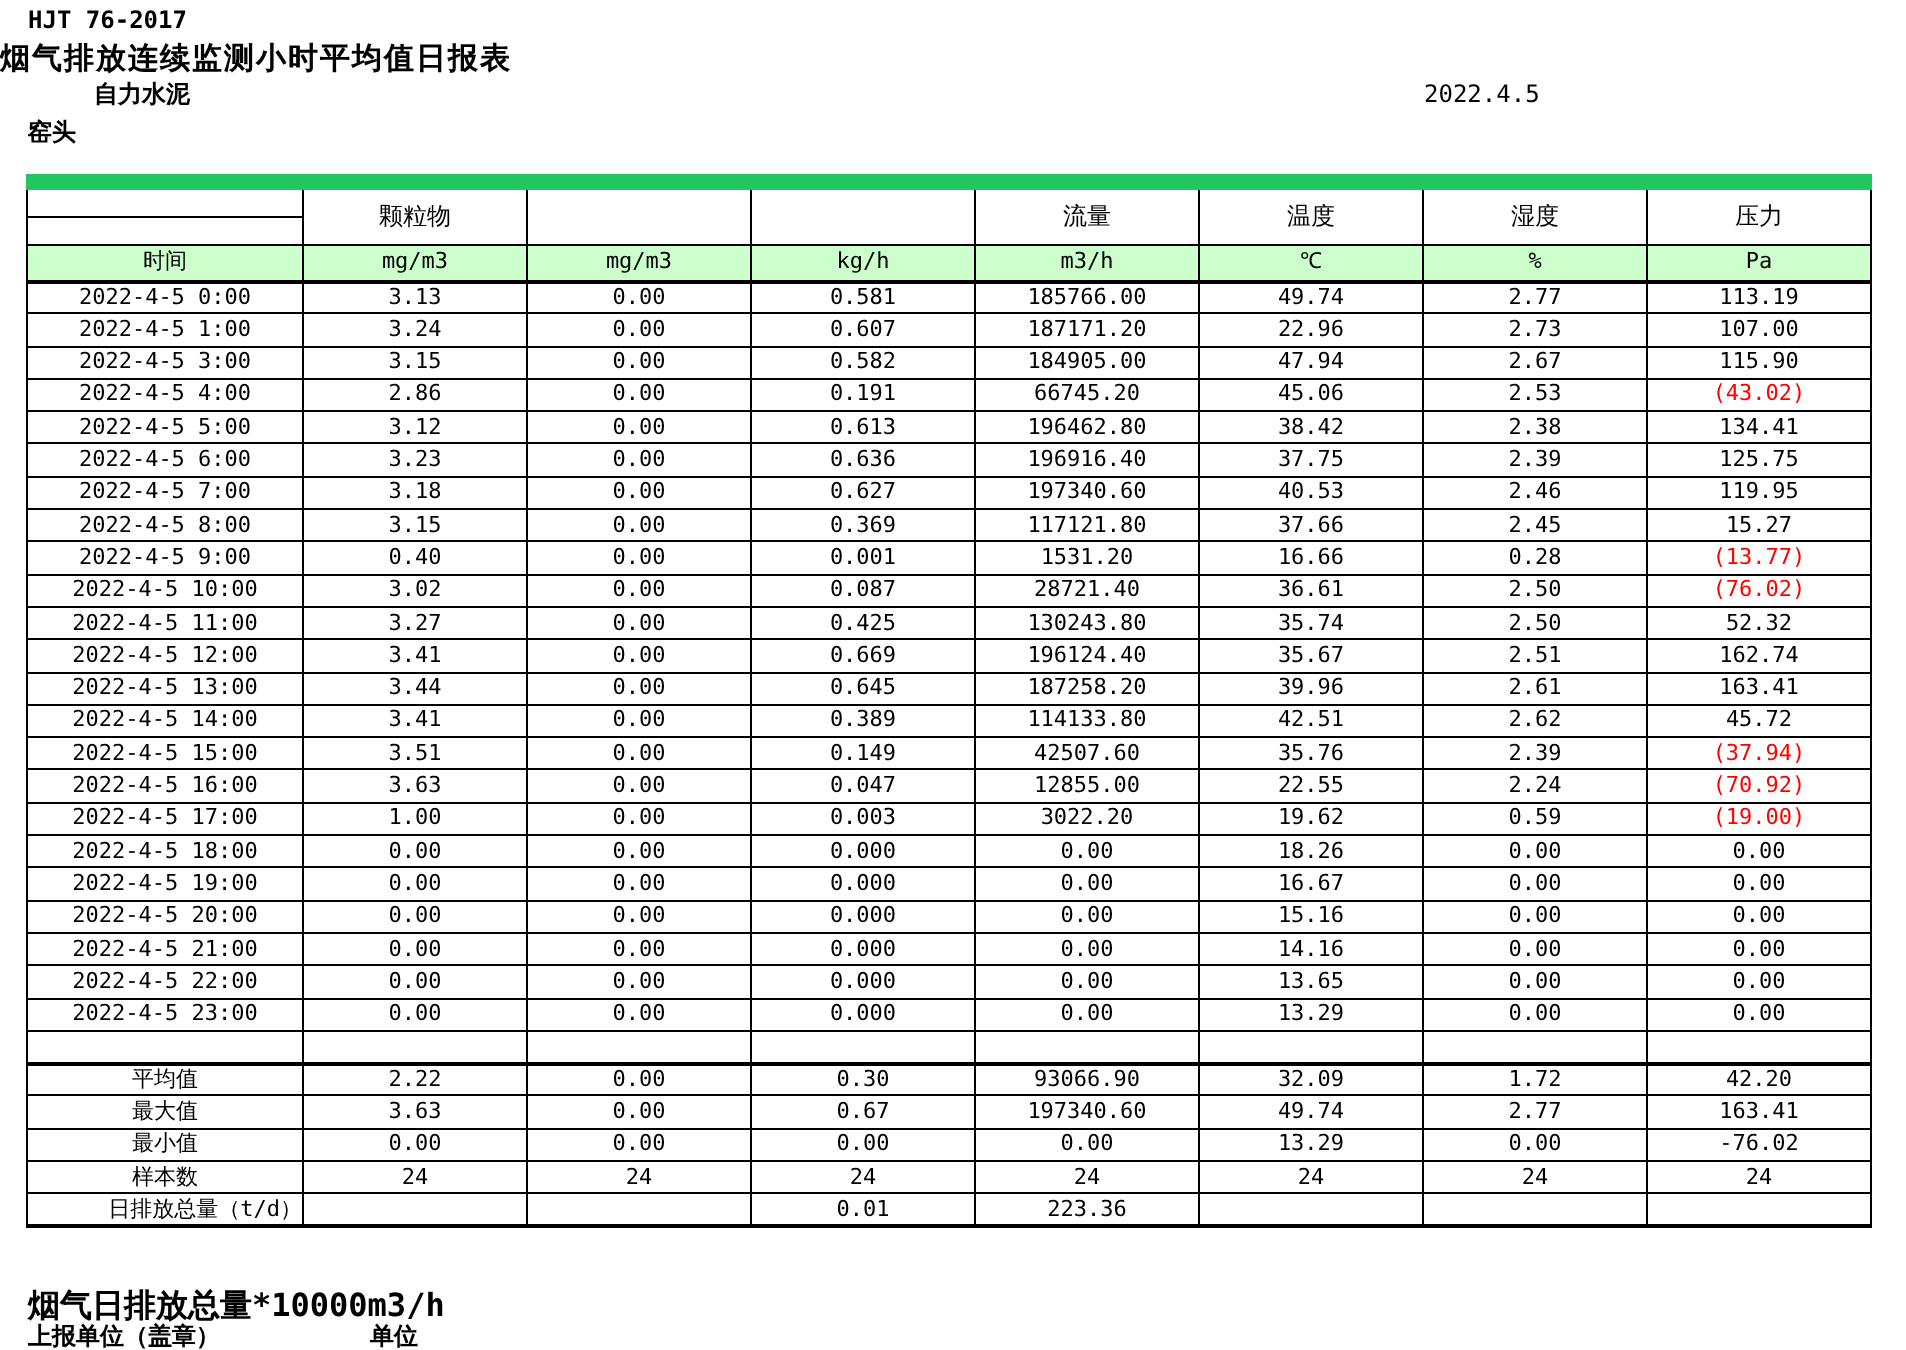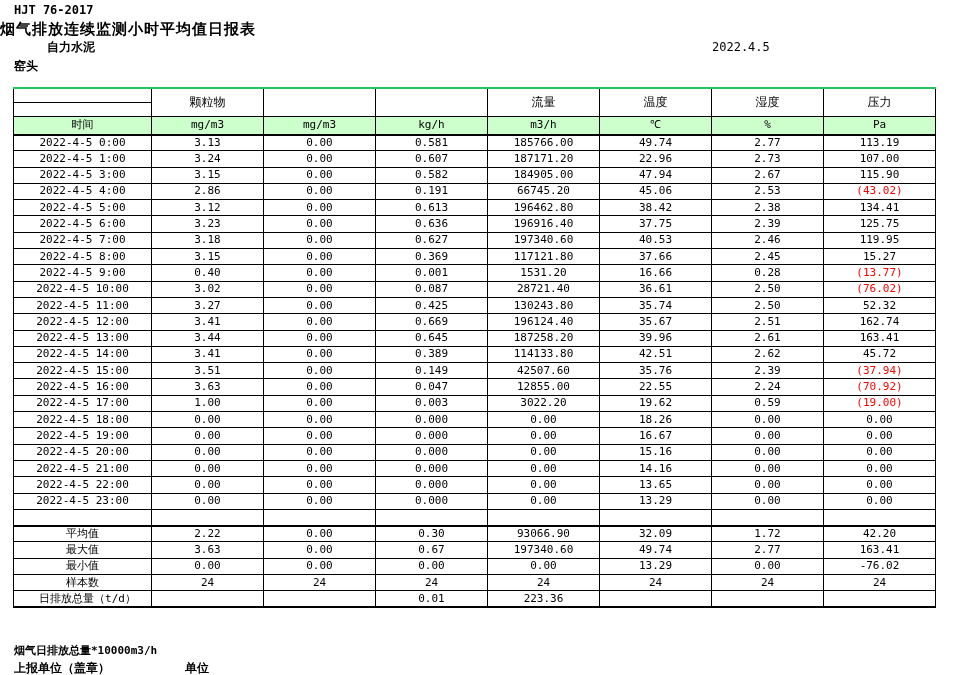--- a/index.html
+++ b/index.html
@@ -18,37 +18,37 @@
   .location{left:14px;top:58px;font-size:12px;font-weight:bold;}
 
   .tbl-wrap{position:absolute;left:13px;top:87px;}
   table{border-collapse:collapse;table-layout:fixed;width:922px;}
   td{border:1px solid #000;padding:0;font-size:11px;line-height:1.1;text-align:center;
      overflow:hidden;white-space:nowrap;}
   col.c-time{width:138px;}
   col.c-val{width:112px;}
 
   tr.grp-row{height:27px;}
-  tr.grp-row td{border-top:2px solid #22c55e;font-size:12px;}
+  tr.grp-row td{border-top:8px solid #22c55e;font-size:12px;}
   td.time-split{padding:0;border-top:2px solid #000;}
   td.time-split .half{height:13px;}
   td.time-split .half.top{border-bottom:1px solid #000;}
 
   tr.unit-row{height:18px;}
   tr.unit-row td{background:var(--green,#ccffcc);border-bottom:2px solid #000;font-size:11px;}
 
   tr.h-data{height:16.3px;}
   tr.spacer-row{height:16.3px;}
   tr.spacer-row td{border-bottom:2px solid #000;}
   tr.sum-row{height:16.3px;}
   tr.sum-last td{border-bottom:2px solid #000;}
   td.neg{color:var(--red,#ff0000);}
-  td.lbl-left{text-align:center;padding-left:10px;}
-
-  .foot-note{left:14px;top:643px;font-size:11px;font-weight:bold;}
+  td.lbl-left{text-align:right;padding-left:10px;}
+
+  .foot-note{left:14px;top:643px;font-size:16px;font-weight:bold;}
   .foot-report{left:14px;top:660px;font-size:12px;font-weight:bold;}
   .foot-unit{left:185px;top:660px;font-size:12px;font-weight:bold;}
 </style>
 </head>
 <body>
 
 <div class="abs std-code">HJT  76-2017</div>
 <div class="abs doc-title">烟气排放连续监测小时平均值日报表</div>
 <div class="abs doc-date">2022.4.5</div>
 <div class="abs company">自力水泥</div>

